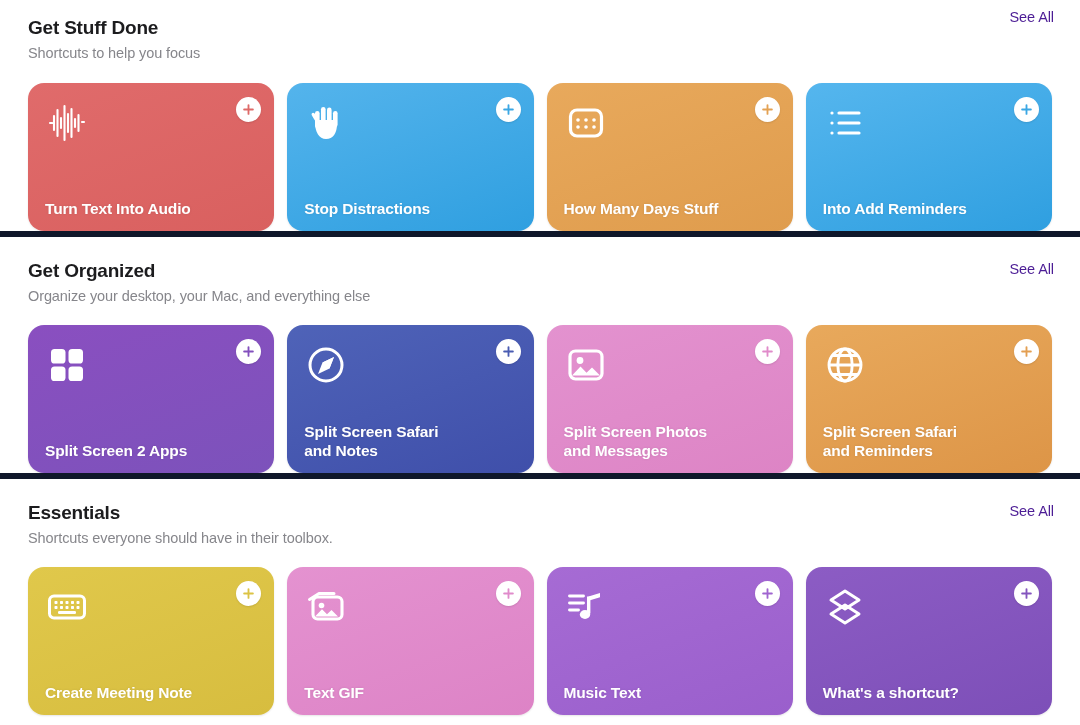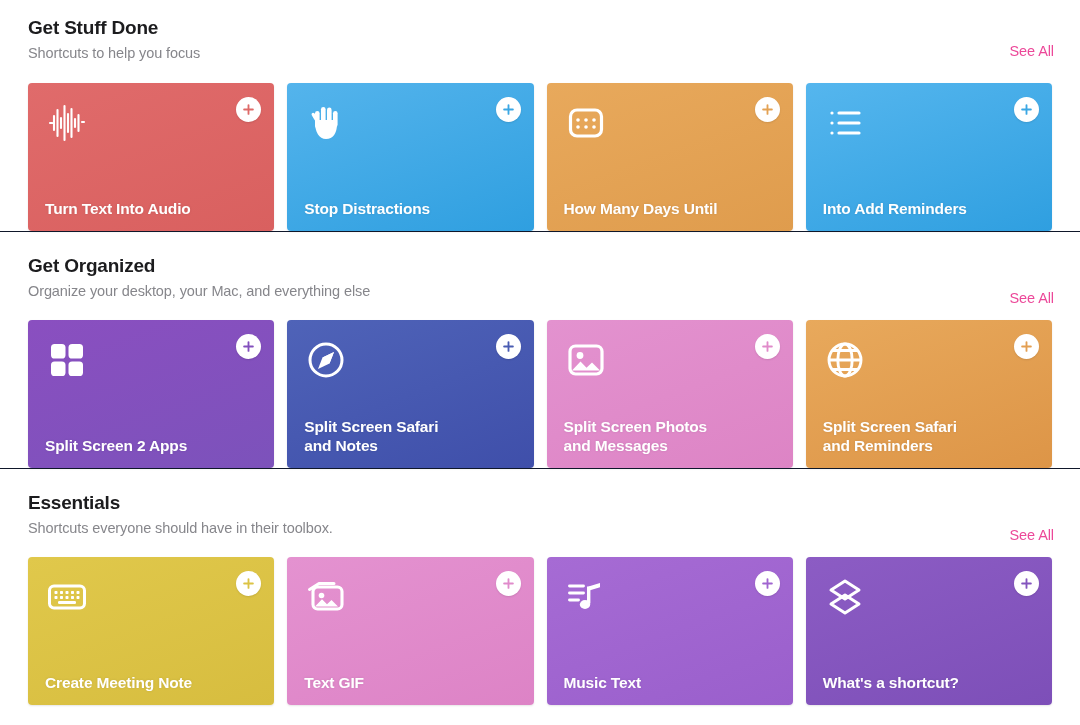--- a/index.html
+++ b/index.html
@@ -7,21 +7,21 @@
     width: 1080px;
     height: 725px;
     background: #ffffff;
     font-family: "Liberation Sans", sans-serif;
     -webkit-font-smoothing: antialiased;
     overflow: hidden;
   }
   .gallery { width: 1080px; }
 
   .section { position: relative; }
-  .section + .section { border-top: 1px solid #0f172a; }
+  .section + .section { border-top: 6px solid #0f172a; }
 
   .section-head {
     position: relative;
     padding: 0 28px;
   }
   .sec1 .section-head { padding-top: 16px; }
   .sec2 .section-head { padding-top: 22px; }
   .sec3 .section-head { padding-top: 22px; }
 
   .section-title {
@@ -36,40 +36,39 @@
     color: #86868b;
     line-height: 21px;
     margin-top: 3px;
     letter-spacing: -0.1px;
   }
   .see-all {
     position: absolute;
     right: 26px;
     top: 9px;
     font-size: 14.5px;
-    color: #ec4899;
+    color: #4c1d95;
     cursor: pointer;
     letter-spacing: -0.1px;
-    margin-top: 34px;
   }
   .sec2 .see-all, .sec3 .see-all { top: 24px; }
 
   .card-row {
     display: flex;
     gap: 13px;
     padding: 0 28px;
     margin-top: 18px;
   }
   .sec1 .card-row { margin-top: 19px; }
 
   .card {
     position: relative;
     flex: 1 1 0;
     height: 148px;
-    border-radius: 4px;
+    border-radius: 16px;
     overflow: hidden;
     cursor: pointer;
     box-shadow: 0 1px 2px rgba(0,0,0,0.10);
   }
 
   .card-icon {
     position: absolute;
     left: 17px;
     top: 18px;
     width: 44px;
@@ -166,21 +165,21 @@
                 <circle cx="22" cy="26" r="1.8"></circle>
                 <circle cx="30" cy="26" r="1.8"></circle>
             </g>
           </svg>
         </span>
         <span class="add-btn">
           <svg viewBox="0 0 16 16" stroke="#e4a254" stroke-width="2.3" stroke-linecap="round">
               <path d="M8 2.6v10.8M2.6 8h10.8"></path>
             </svg>
         </span>
-        <div class="card-title">How Many Days Until</div>
+        <div class="card-title">How Many Days Stuff</div>
       </div>
 
       <div class="card" id="c0-3" style="background: linear-gradient(160deg, rgb(85, 182, 238) 0%, rgb(47, 159, 224) 100%);">
         <span class="card-icon">
           <svg viewBox="0 0 44 44" fill="none" stroke="currentColor" stroke-width="3.2" stroke-linecap="round">
             <circle cx="9" cy="12" r="1.6" fill="currentColor" stroke="none"></circle>
             <circle cx="9" cy="22" r="1.6" fill="currentColor" stroke="none"></circle>
             <circle cx="9" cy="32" r="1.6" fill="currentColor" stroke="none"></circle>
             <path d="M16 12h20M16 22h20M16 32h20"></path>
           </svg>

